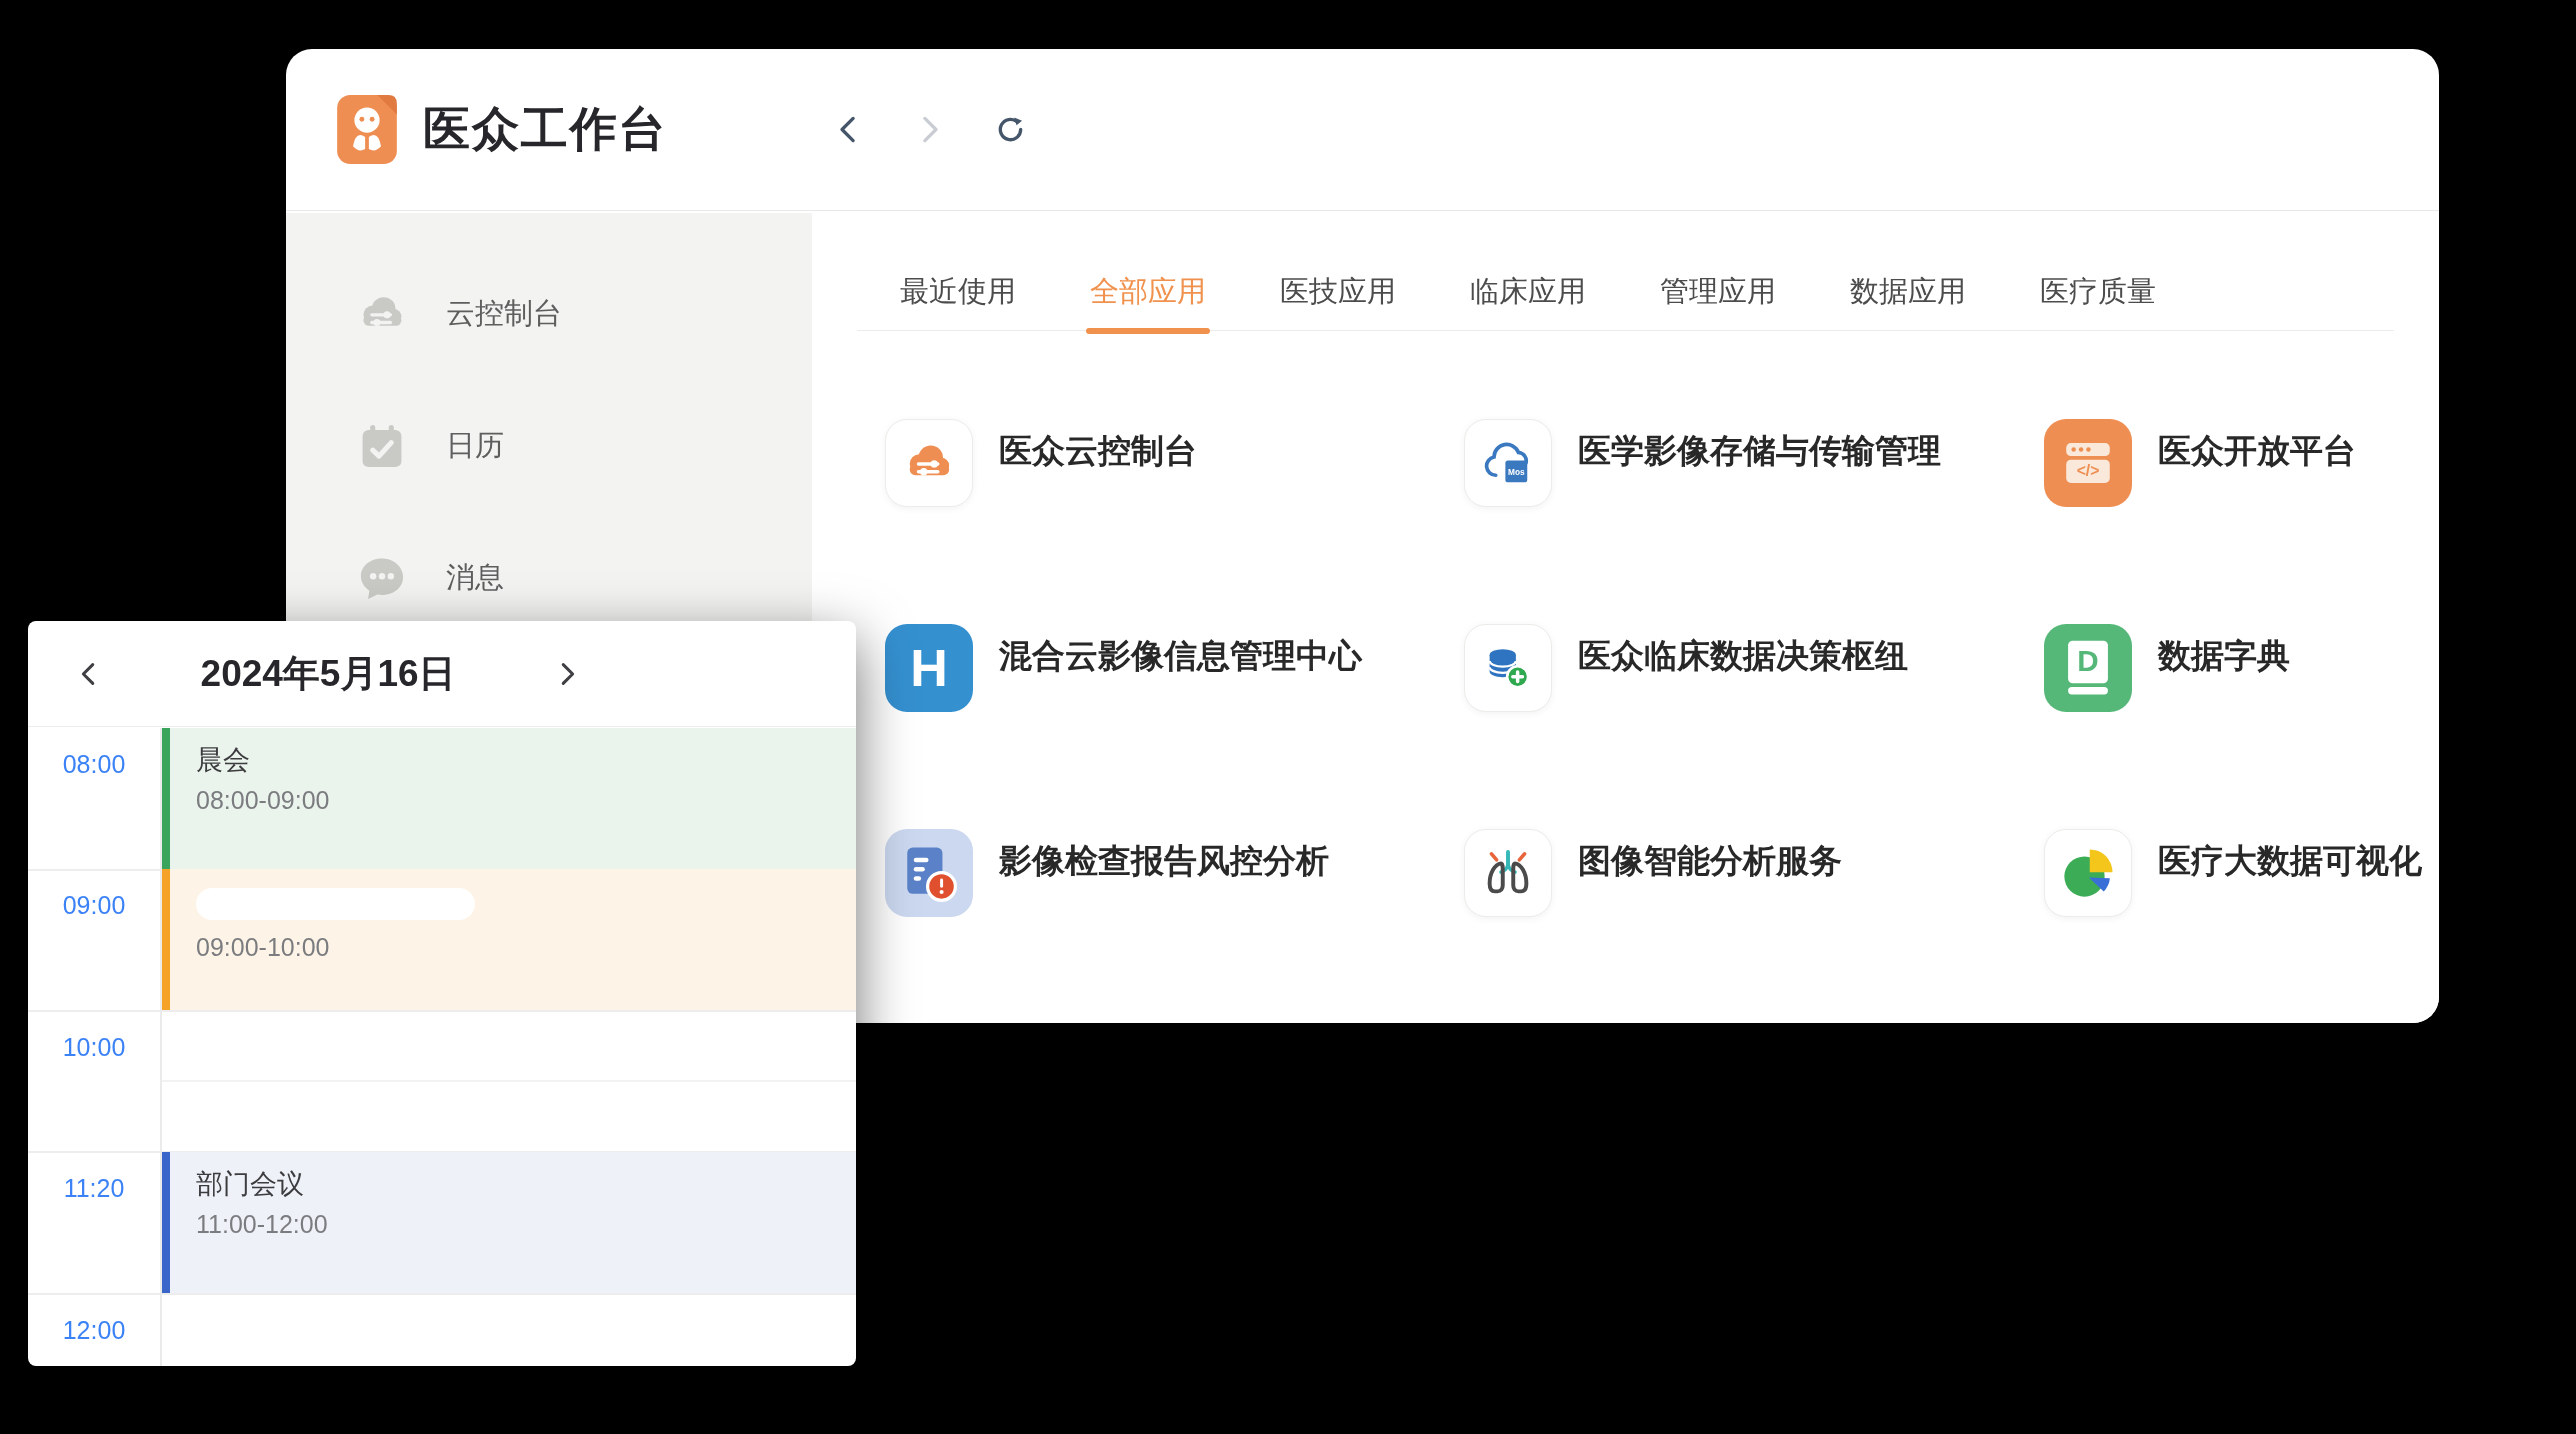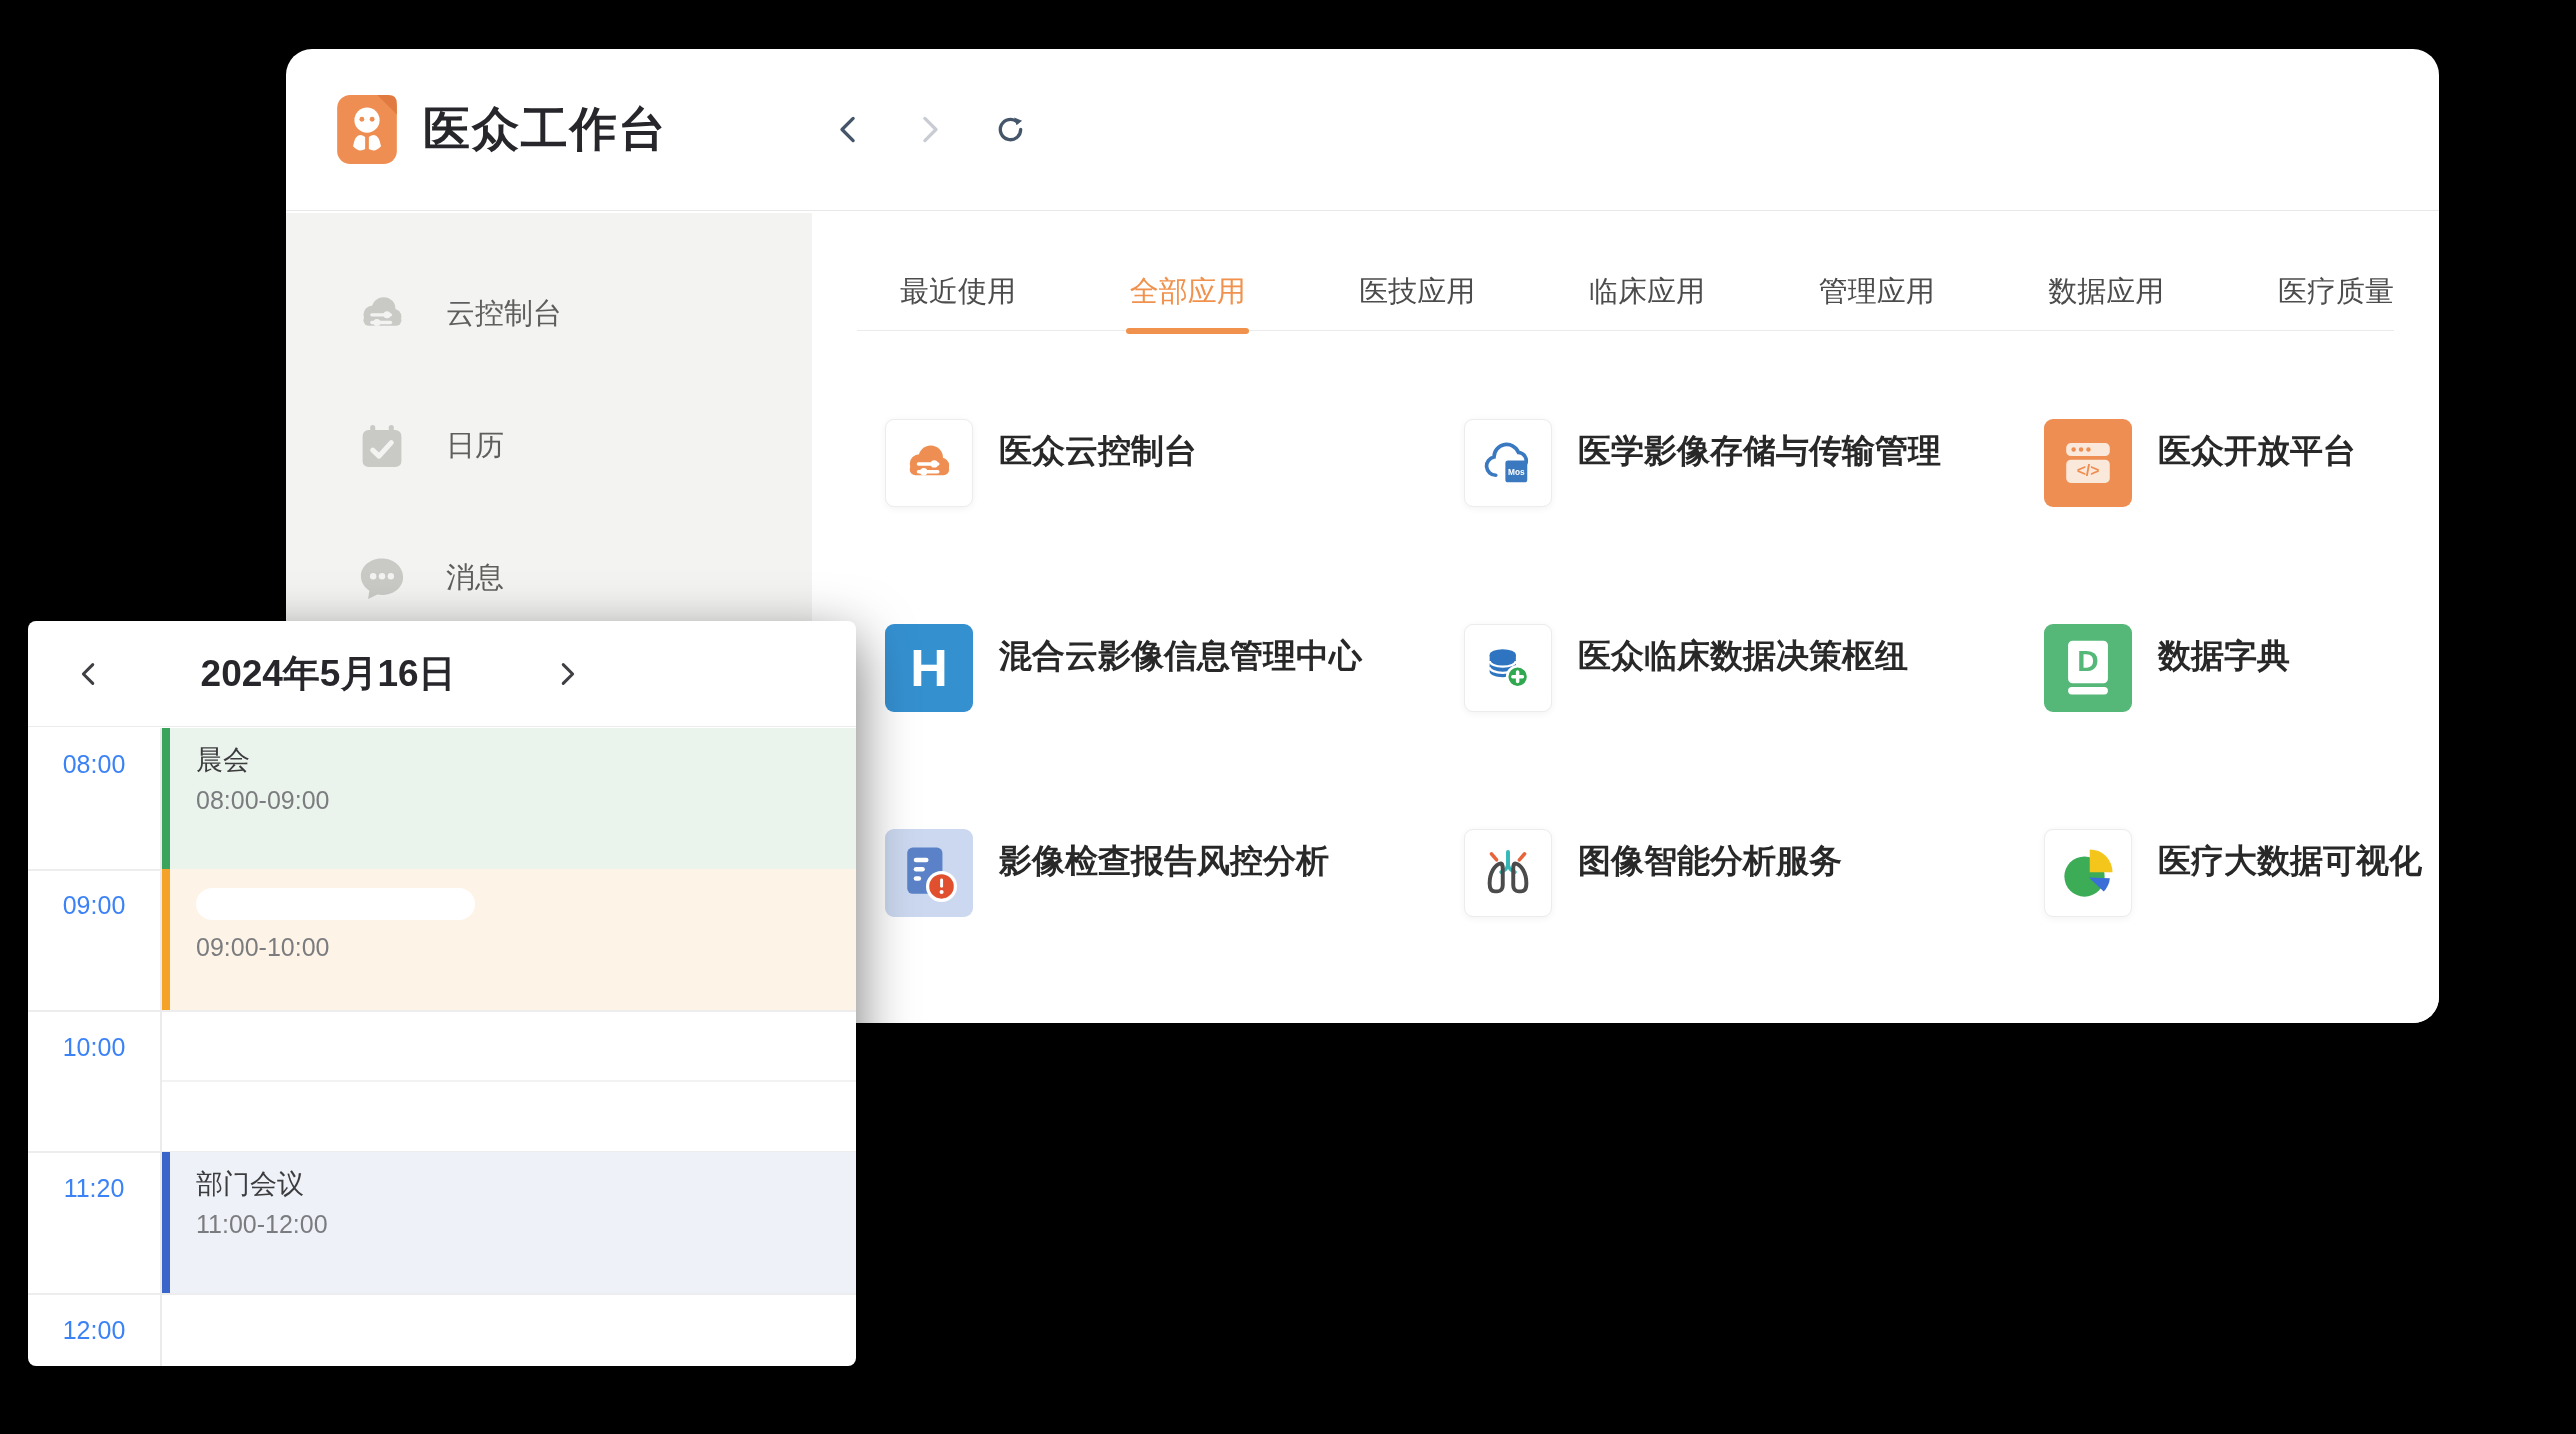--- a/index.html
+++ b/index.html
@@ -22,34 +22,34 @@
   .nav-btn{width:37px;height:37px;cursor:pointer;}
   .win-body{position:absolute;top:161px;left:0;right:0;bottom:0;border-top:1.9px solid #e8e8e6;}
   
   .sidebar{position:absolute;left:0;top:1.9px;bottom:0;width:526px;background:#f3f3f1;padding-top:35px;box-sizing:border-box;}
   .side-item{height:132px;display:flex;align-items:center;padding-left:69px;gap:37px;cursor:pointer;}
   .side-item svg{width:54px;height:54px;flex:none;}
   .side-label{font-size:29px;color:#5e5e5e;white-space:nowrap;}
   
   .content{position:absolute;left:526px;right:0;top:1.9px;bottom:0;background:#fff;}
   .tabs-wrap{position:absolute;top:58px;left:45px;right:45px;border-bottom:1.9px solid #ebebeb;}
-  .tabs{display:flex;gap:74px;padding-left:43px;justify-content:space-between;}
+  .tabs{display:flex;gap:74px;padding-left:43px;}
   .tab{font-size:29px;color:#4c4c4c;line-height:41px;padding-bottom:18.6px;position:relative;cursor:pointer;white-space:nowrap;}
   .tab.active{color:#f0924e;}
   .tab.active .tab-underline{
     position:absolute;left:-3.7px;right:-3.7px;bottom:-3.7px;height:6.5px;
     background:#f0924e;border-radius:3.7px;
   }
   .app-grid{
     position:absolute;left:73px;top:195px;right:0;
     display:grid;grid-template-columns:579px 580px 1fr;grid-auto-rows:205px;
   }
   .app{display:flex;align-items:center;height:88px;cursor:pointer;}
   .app-icon{
-    width:88px;height:88px;border-radius:9px;flex:none;box-sizing:border-box;
+    width:88px;height:88px;border-radius:22px;flex:none;box-sizing:border-box;
     display:flex;align-items:center;justify-content:center;overflow:hidden;margin-top:22px;
   }
   .app-icon.card{background:#fff;border:1.9px solid #ececea;box-shadow:0 1.9px 7.4px rgba(0,0,0,.05);}
   .app-icon.card svg{width:56px;height:56px;}
   .app-icon.solid svg{width:88px;height:88px;}
   .app-icon.solid-orange{background:#ef8e52;}
   .app-icon.solid-blue{background:#3590d0;}
   .app-icon.solid-green{background:#55b878;}
   .app-icon.solid-risk{background:#cbd8ef;}
   .badge-h{font-size:52px;font-weight:700;color:#fff;}

